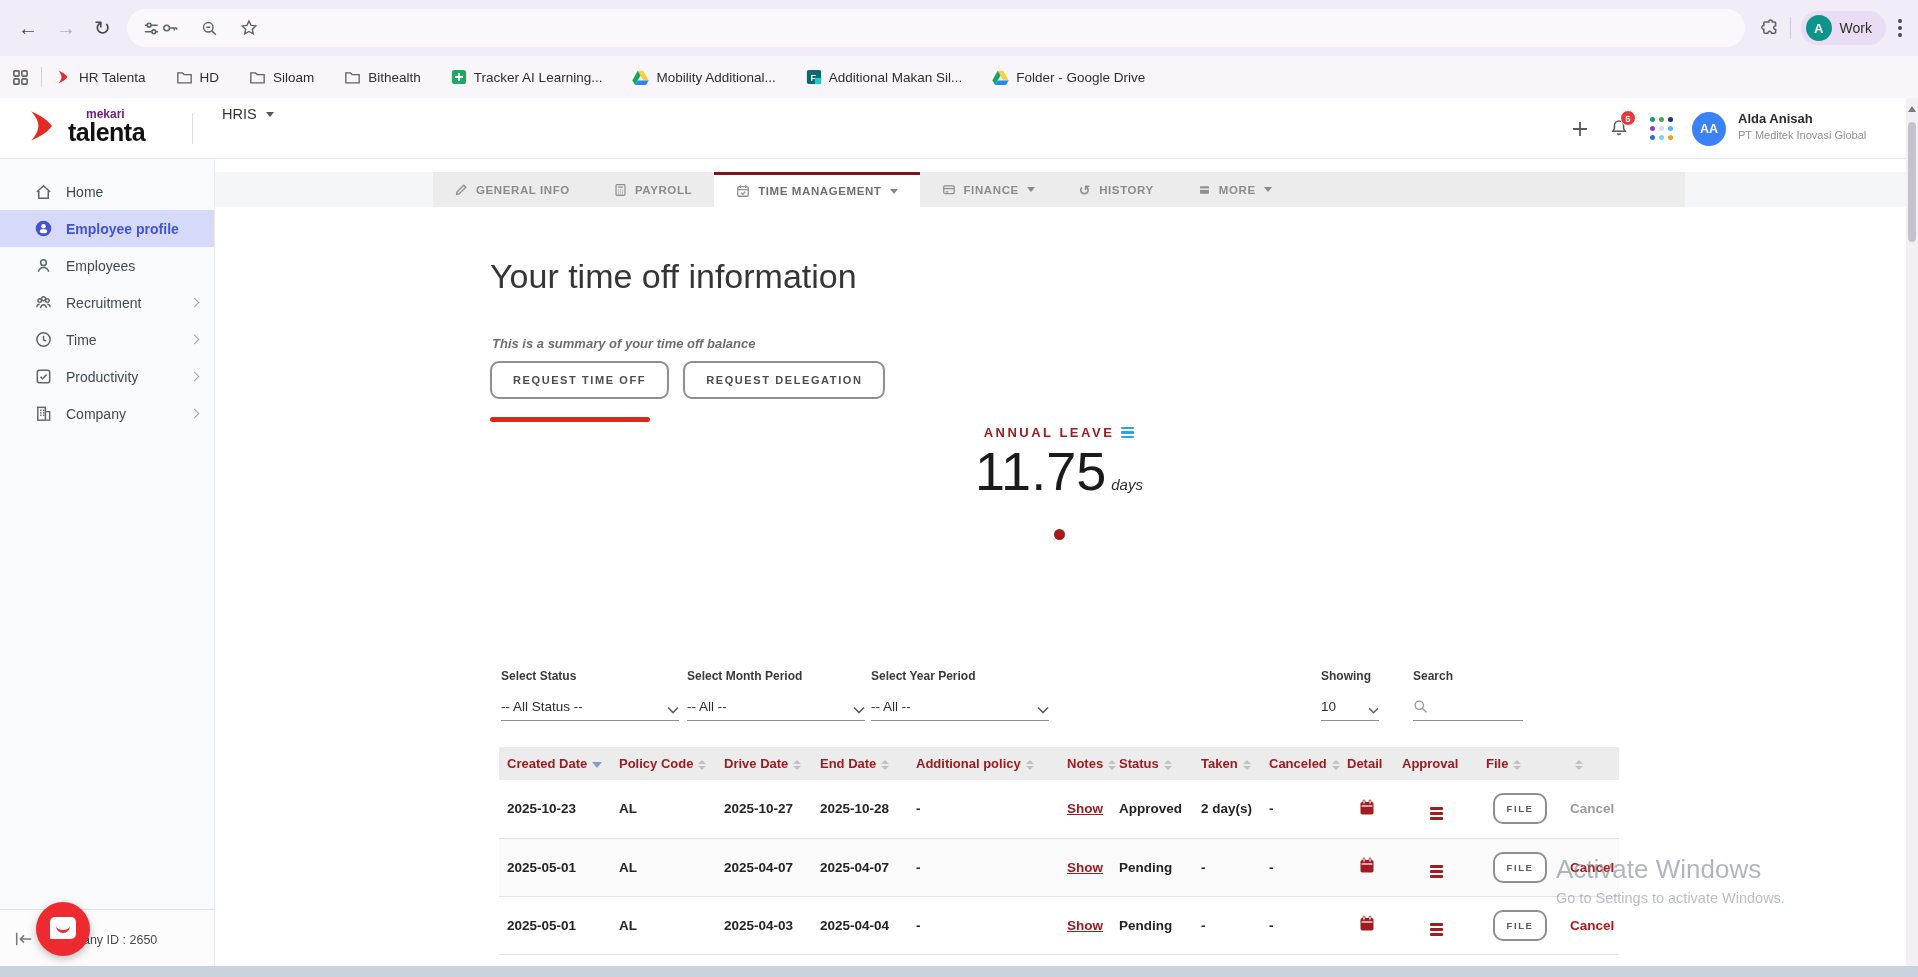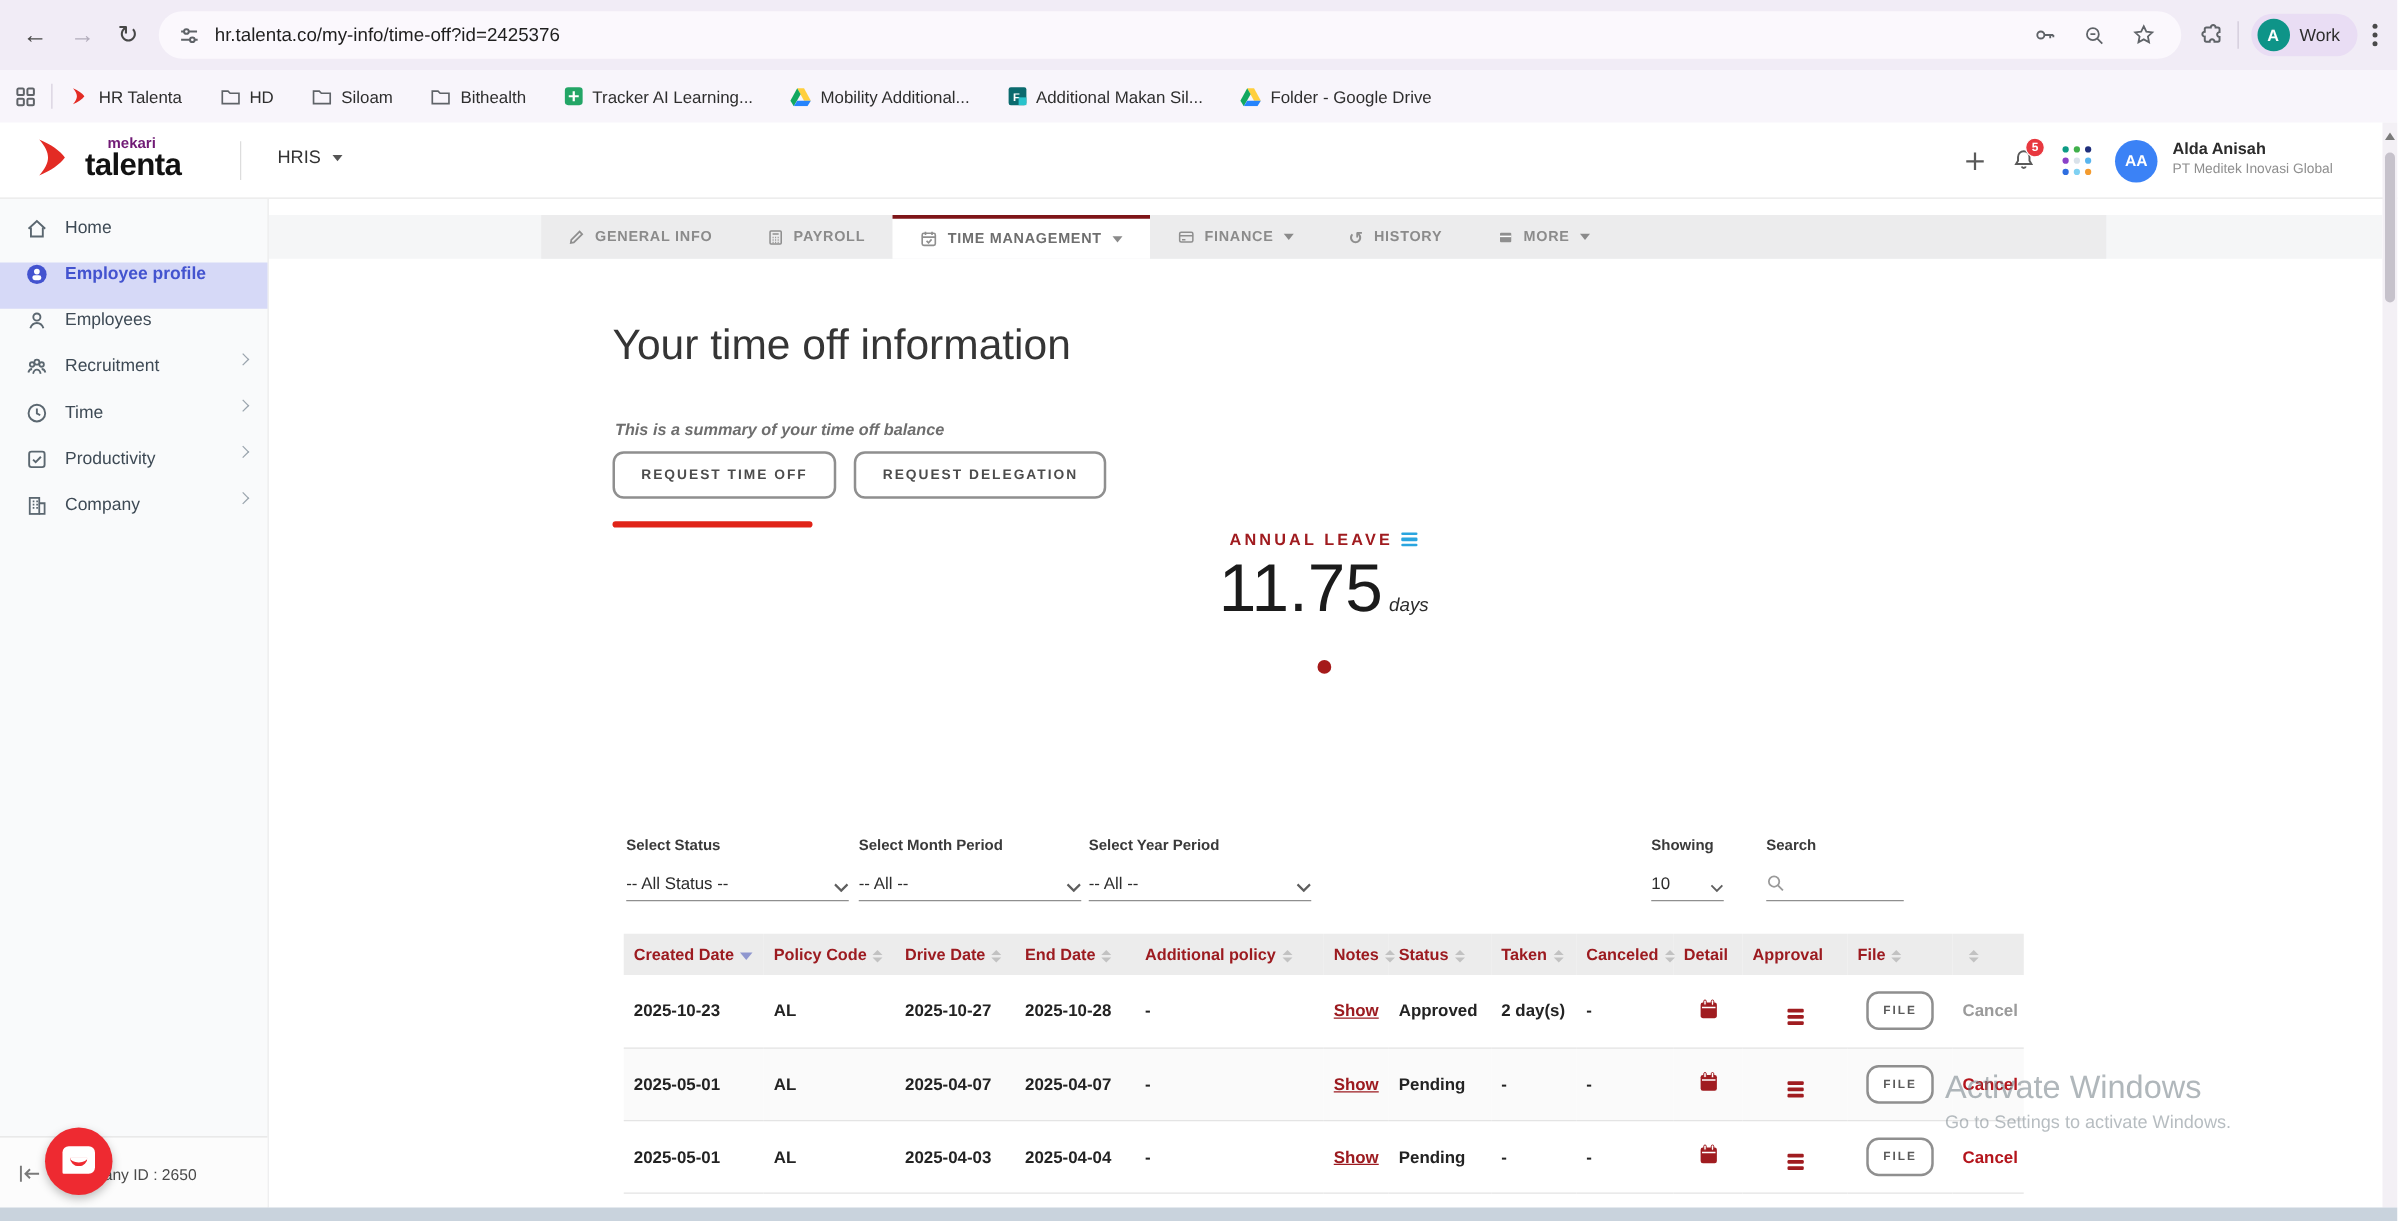--- a/index.html
+++ b/index.html
@@ -26,38 +26,38 @@
 .bm-div{width:1px;height:20px;background:#d6d0de;margin:0 14px 0 12px}
 .bm{display:flex;align-items:center;gap:7px;margin-right:30px;cursor:pointer}
 .bm span{font-size:13.5px;color:#2e2e2e;white-space:nowrap}
 
 
 .appheader{position:absolute;top:98px;left:0;right:0;height:61px;background:#fff;border-bottom:1px solid #e7e7e7;z-index:20}
 .logo{position:absolute;left:26px;top:10px;display:flex;align-items:center;gap:6px;cursor:pointer}
 .logo-txt .small{font-size:12px;color:#701a75;font-weight:700;line-height:12px;margin-left:18px}
 .logo-txt .big{font-size:25px;font-weight:800;color:#121212;line-height:24px;letter-spacing:-.5px}
 .hdr-div{position:absolute;left:192px;top:15px;width:1px;height:31px;background:#ddd}
-.module{position:absolute;left:222px;top:20px;display:flex;align-items:center;gap:9px;font-size:14.5px;color:#333;cursor:pointer}
+.module{position:absolute;left:222px;top:8px;display:flex;align-items:center;gap:9px;font-size:14.5px;color:#333;cursor:pointer}
 .hicon{position:absolute;top:0;height:61px;display:flex;align-items:center;cursor:pointer}
 .hplus{left:1570px}
 .hbell{left:1608px}
 .badge{position:absolute;top:12px;left:12px;min-width:16px;height:16px;background:#e8383f;border:1.5px solid #fff;border-radius:9px;color:#fff;font-size:9.5px;font-weight:700;display:flex;align-items:center;justify-content:center;padding:0 2px}
 .appgrid{left:1650px}
 .appgrid .g{display:grid;grid-template-columns:repeat(3,5px);grid-gap:4px}
 .appgrid .g i{width:5px;height:5px;border-radius:50%}
 .havatar{left:1692px}
 .havatar .av{width:34px;height:34px;border-radius:50%;background:#3b82f6;color:#fff;font-size:12.5px;font-weight:700;display:flex;align-items:center;justify-content:center}
 .hnames{position:absolute;left:1738px;top:13px;cursor:pointer}
 .hnames .nm{font-size:13px;font-weight:700;color:#2b2b2b}
 .hnames .co{font-size:11px;color:#8f8f8f;margin-top:3px;white-space:nowrap}
 
 
 .sidebar{position:absolute;left:0;top:159px;width:215px;bottom:11px;background:#f9fafb;border-right:1px solid #ebebeb;z-index:10}
 .snav{padding-top:14px}
-.sitem{height:37px;display:flex;padding-left:20px;position:relative;cursor:pointer}
+.sitem{height:37px;display:flex;align-items:center;padding-left:34px;position:relative;cursor:pointer}
 .sitem .lbl{margin-left:13px;font-size:14px;color:#3e4a55}
 .sitem.active{background:#d6d9f7}
 .sitem.active .lbl{color:#4353cf;font-weight:700}
 .sitem .chev{position:absolute;right:16px}
 .sfoot{position:absolute;left:0;right:0;bottom:0;height:57px;border-top:1px solid #e3e3e3;background:#fcfcfc}
 .collapse{position:absolute;left:14px;top:21px;cursor:pointer}
 .cid{position:absolute;left:76px;top:23px;font-size:12.5px;color:#4a4a4a}
 .chatbubble{position:absolute;left:36px;top:902px;width:54px;height:54px;border-radius:50%;background:#ee2a31;z-index:45;box-shadow:0 3px 8px rgba(0,0,0,.25);cursor:pointer}
 .chatbubble .sq{position:absolute;left:14px;top:15px;width:26px;height:22px;background:#fff;border-radius:5px 5px 5px 1px}
 .chatbubble .smile{position:absolute;left:6px;top:9px;width:14px;height:7px;border-bottom:3px solid #ee2a31;border-radius:0 0 10px 10px}
@@ -139,21 +139,20 @@
   <span class="nav-ic">↻</span>
   <div class="omnibox">
     <span>
       <svg width="17" height="17" viewBox="0 0 18 18" fill="none" stroke="#5f6368" stroke-width="1.7">
           <circle cx="6.5" cy="5.5" r="2"></circle>
           <path d="M8.5 5.5h7M2 5.5h2.4"></path>
           <circle cx="11.5" cy="12.5" r="2"></circle>
           <path d="M2 12.5h7.4M13.6 12.5H16"></path>
         </svg>
     </span>
-    <span class="omni-url">hr.talenta.co/my-info/time-off?id=2425376</span>
     <span class="omni-right">
       <span>
         <svg width="20" height="20" viewBox="0 0 24 24" fill="none" stroke="#5f6368" stroke-width="1.8">
             <circle cx="8" cy="12" r="3.4"></circle>
             <path d="M11.4 12H20M17 12v3M20 12v2.2"></path>
           </svg>
       </span>
       <span>
         <svg width="19" height="19" viewBox="0 0 24 24" fill="none" stroke="#5f6368" stroke-width="1.8">
             <circle cx="10.5" cy="10.5" r="6"></circle>

